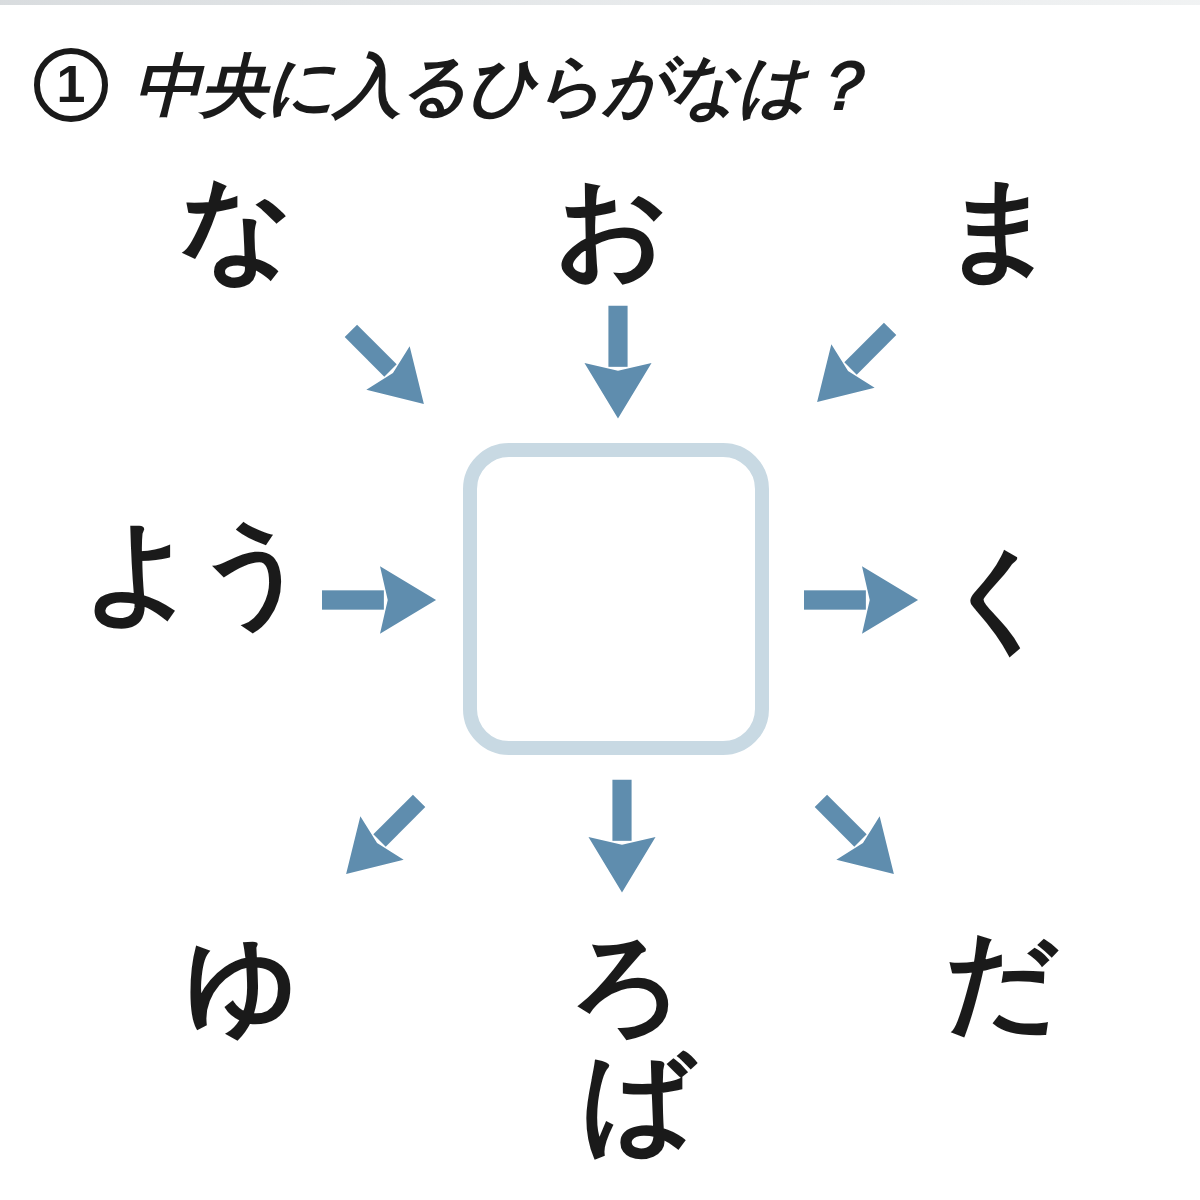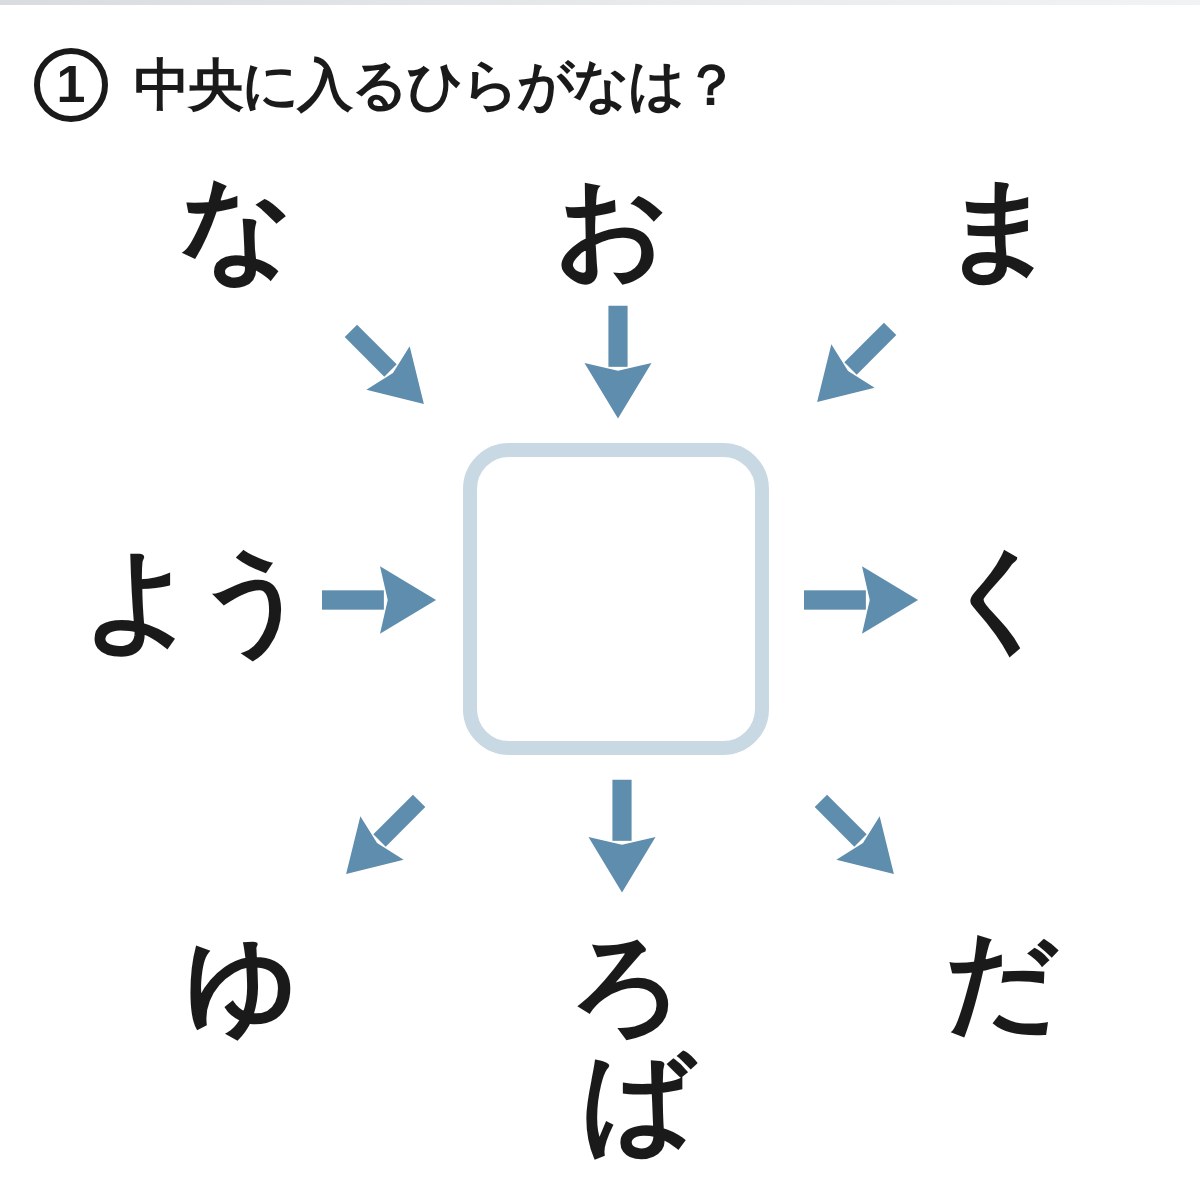--- a/index.html
+++ b/index.html
@@ -44,24 +44,25 @@
     display: flex;
     align-items: center;
     justify-content: center;
     font-size: 52px;
     font-weight: 700;
     line-height: 1;
     padding-bottom: 2px;
   }
   .title-text {
     margin-left: 26px;
-    font-size: 56px;
+    font-size: 68px;
     font-weight: 700;
     letter-spacing: -2px;
     line-height: 1;
+    font-style: italic;
   }
   .char {
     position: absolute;
     transform: translate(-50%, -50%);
     font-size: 112px;
     font-weight: 700;
     line-height: 1;
     white-space: nowrap;
     color: var(--text-color);
   }
@@ -93,21 +94,21 @@
   <div class="top-edge"></div>
 
   <div class="title-row">
     <span class="circled-number">1</span>
     <span class="title-text">中央に入るひらがなは？</span>
   </div>
 
   <div class="char" style="left:237px; top:228px;">な</div>
   <div class="char" style="left:612px; top:228px;">お</div>
   <div class="char" style="left:1000px; top:229px;">ま</div>
-  <div class="char" style="left:197px; top:600px;">よう</div>
+  <div class="char" style="left:197px; top:572px;">よう</div>
   <div class="char" style="left:1000px; top:598px;">く</div>
   <div class="char" style="left:242px; top:985px;">ゆ</div>
   <div class="char" style="left:627px; top:985px;">ろ</div>
   <div class="char" style="left:638px; top:1102px;">ば</div>
   <div class="char" style="left:1002px; top:982px;">だ</div>
 
   <div class="answer-box"></div>
 
   <div class="arrow rot-45" style="left:388px; top:368px;">
     <svg width="106" height="70" viewBox="0 0 120 80">

